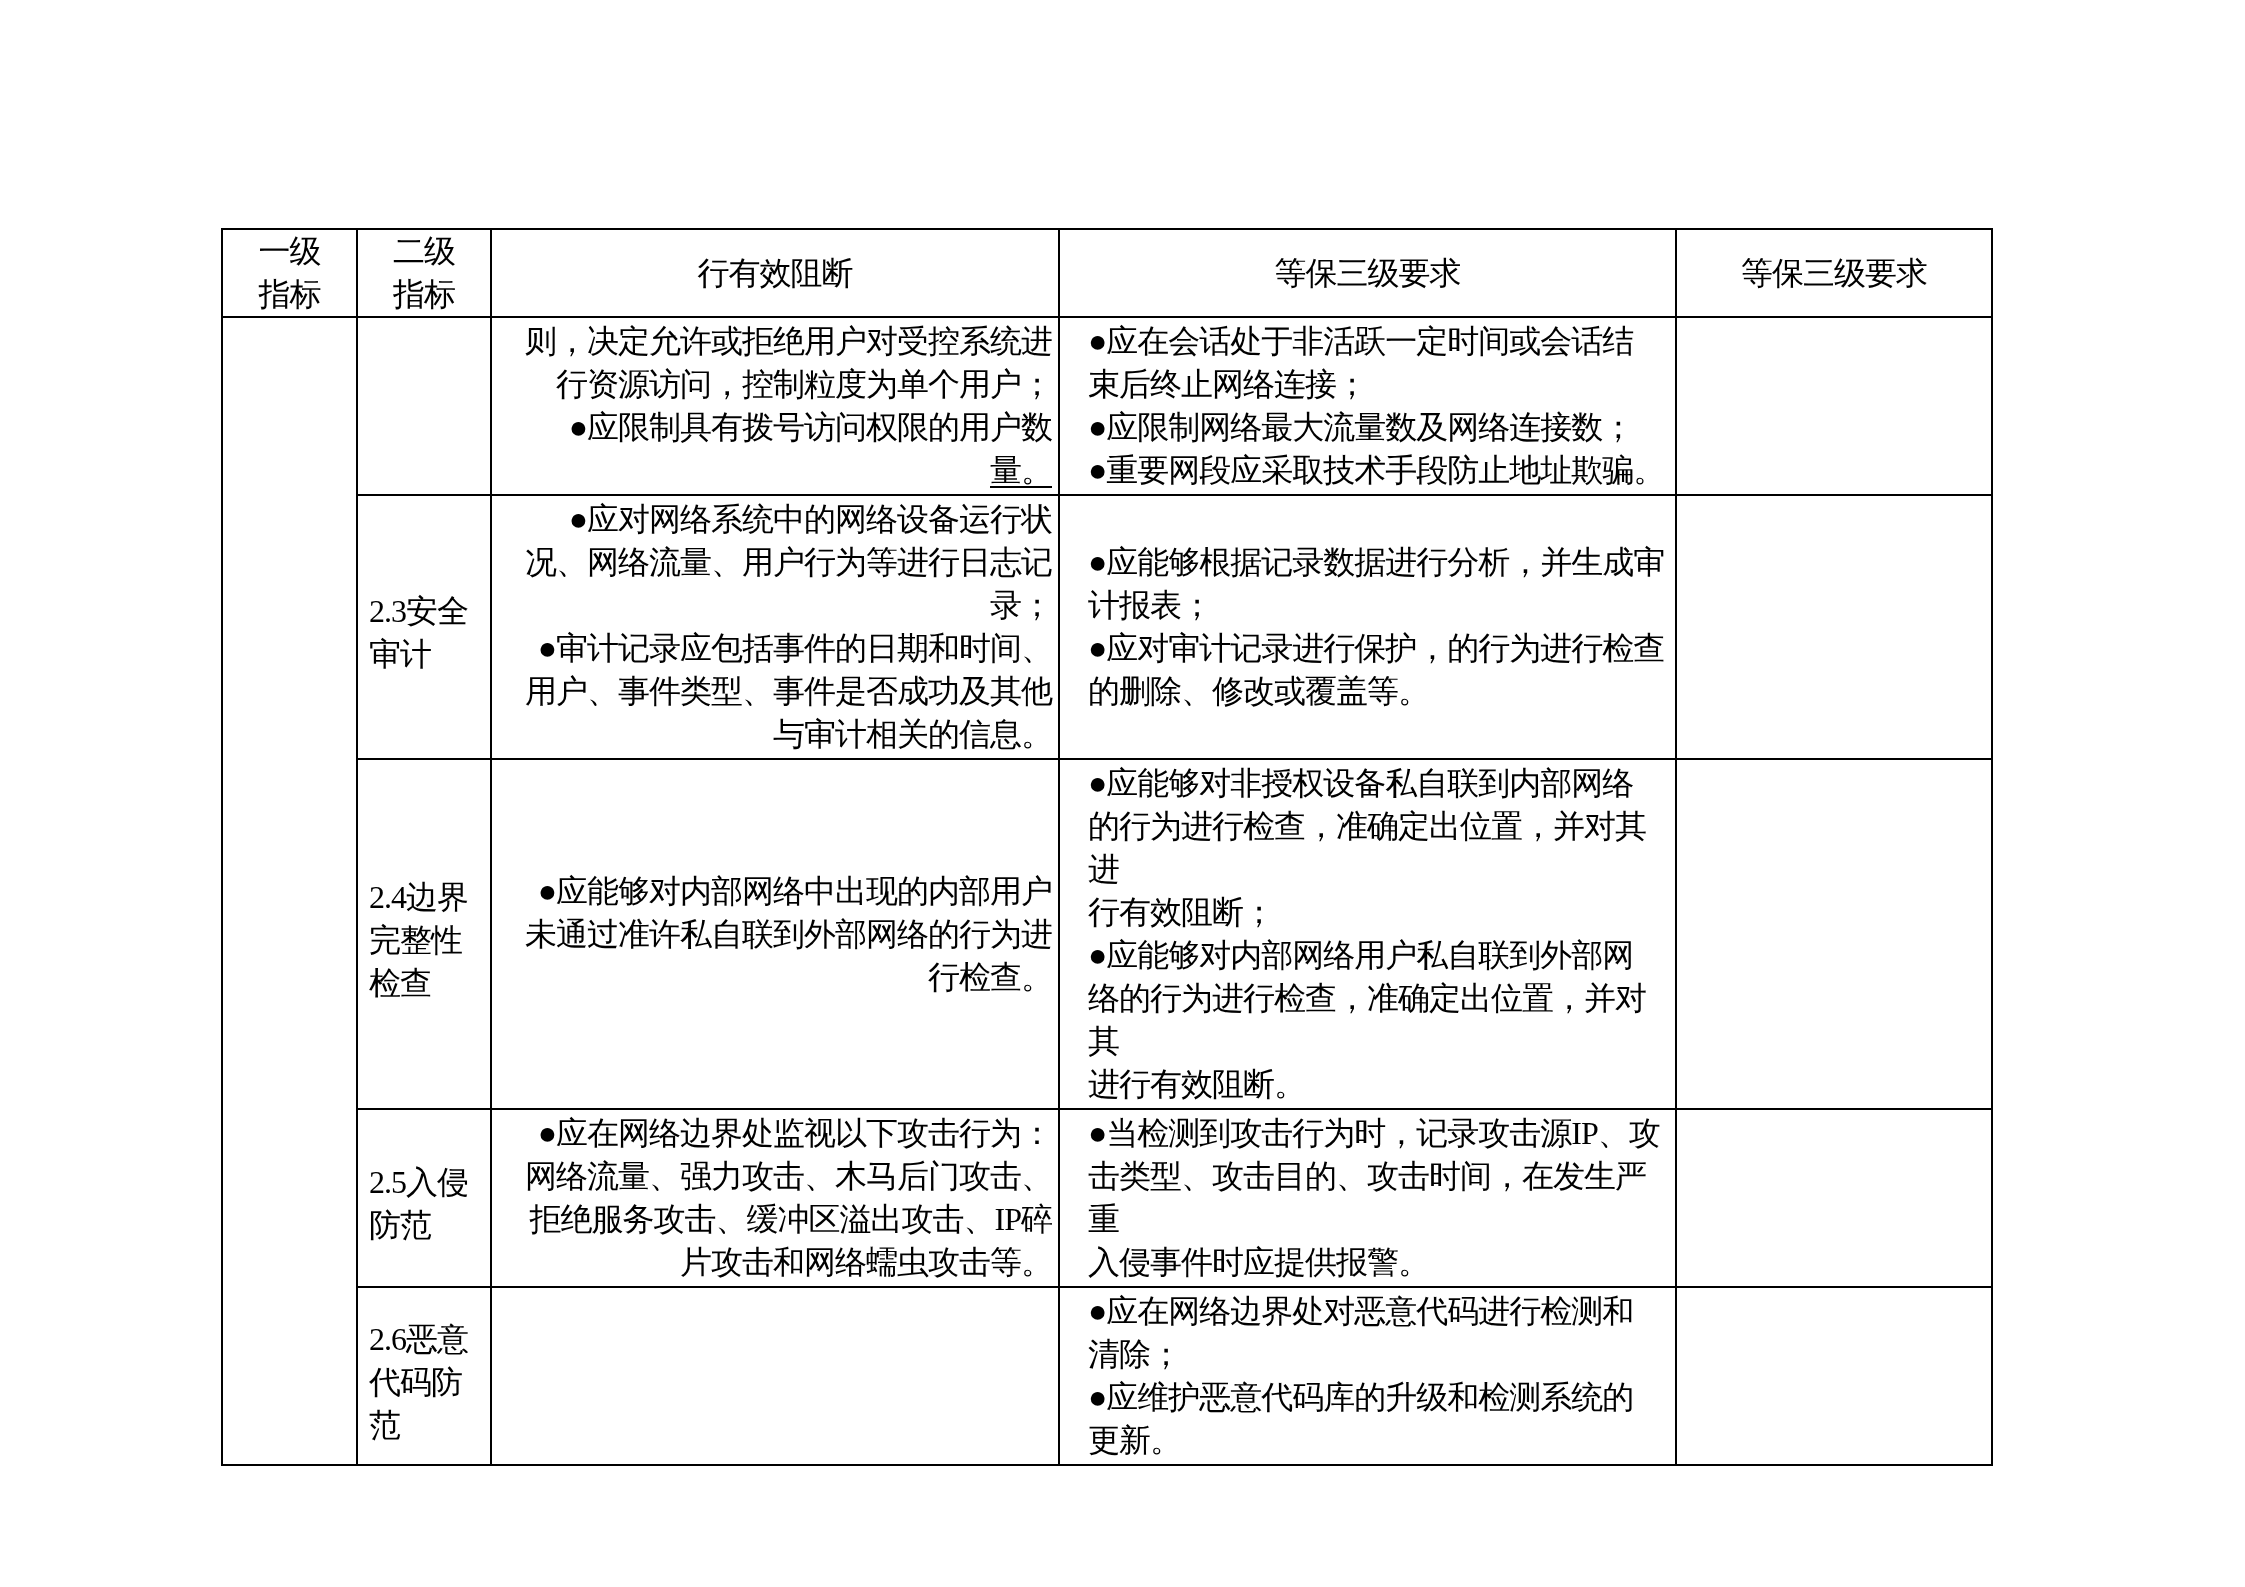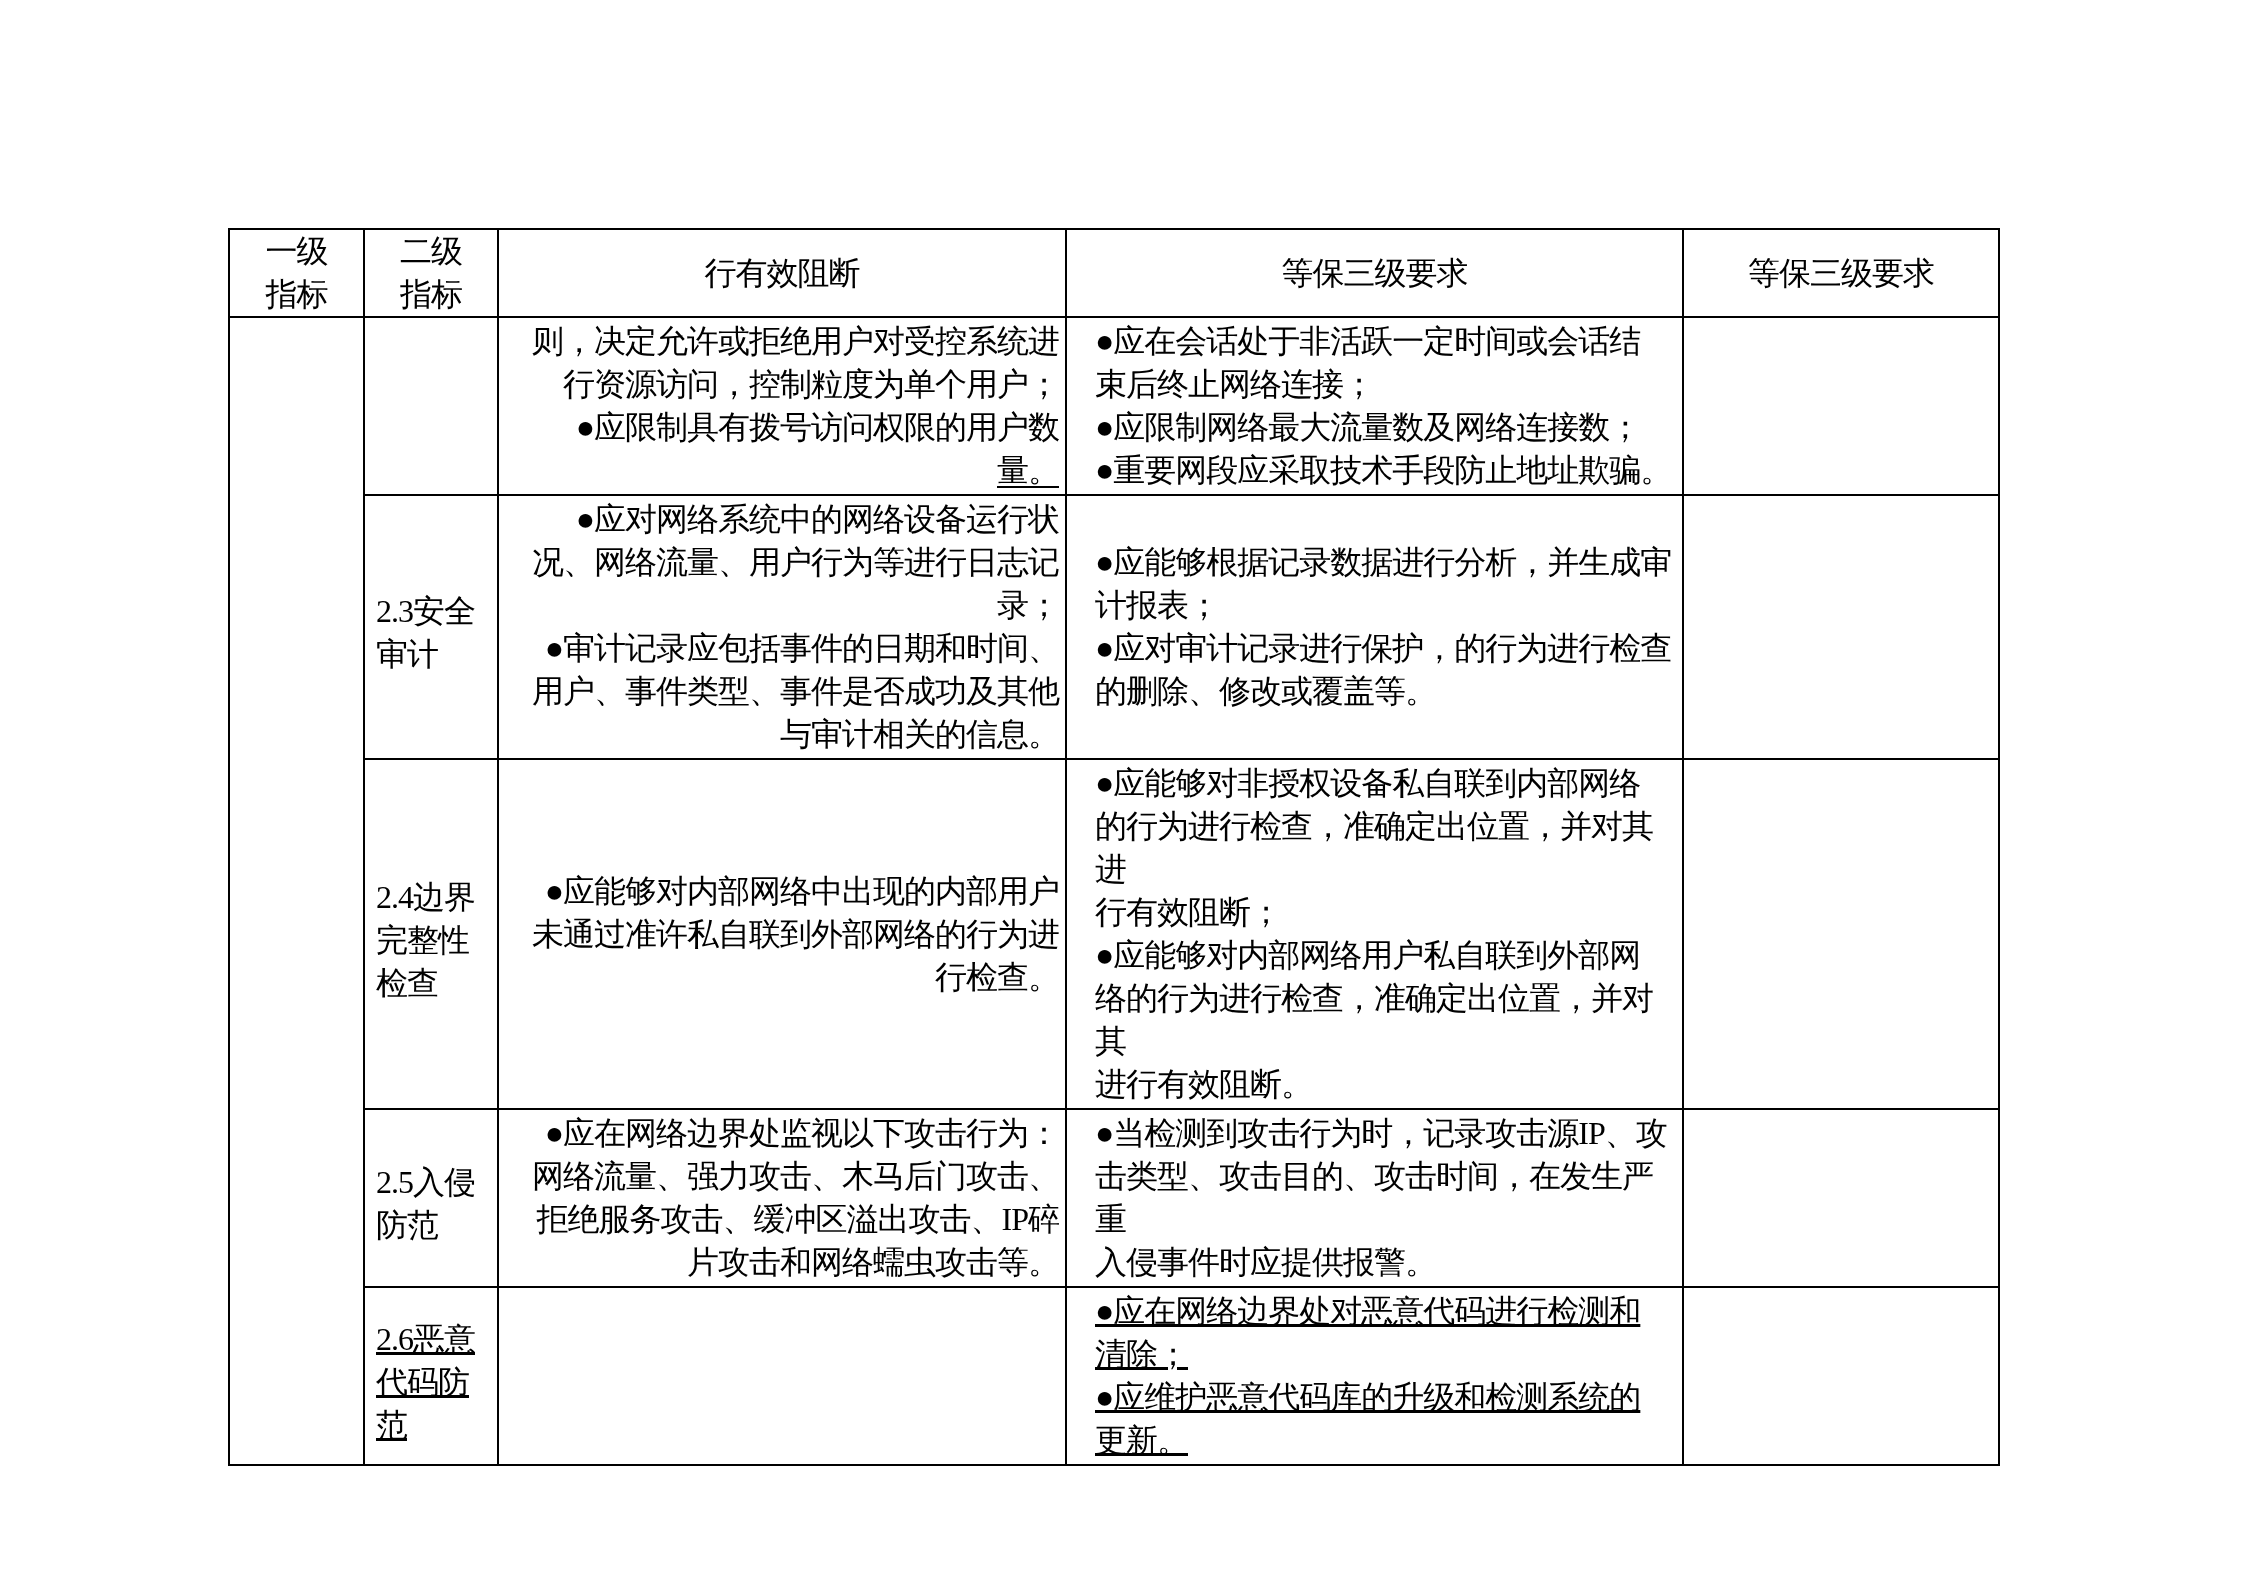--- a/index.html
+++ b/index.html
@@ -9,21 +9,21 @@
   }
   body {
     position: relative;
     width: 2245px;
     height: 1587px;
     font-family: "Liberation Serif", "DejaVu Serif", serif;
     color: #000000;
   }
   table.doc-table {
     position: absolute;
-    left: 228px;
+    left: 221px;
     top: 228px;
     border-collapse: collapse;
     table-layout: fixed;
   }
   table.doc-table th,
   table.doc-table td {
     border: 2px solid #000000;
     font-size: 32px;
     line-height: 43px;
     letter-spacing: -1px;
@@ -39,21 +39,21 @@
   td.c1cell { padding: 0 4px; }
   td.c2cell { padding: 14px 2px 2px 11px; text-align: left; }
   td.c3cell { padding: 2px 6px 2px 12px; text-align: right; }
   td.c4cell { padding: 2px 6px 2px 28px; text-align: left; }
   td.c5cell { padding: 0 4px; }
   tr.r-header { height: 86px; }
   tr.r1 { height: 173px; }
   tr.r2 { height: 256px; }
   tr.r3 { height: 259px; }
   tr.r4 { height: 160px; }
-  tr.r5 { height: 157px; text-decoration: underline; }
+  tr.r5 { height: 157px; }
   .u {
     text-decoration: underline;
     text-decoration-thickness: 2px;
     text-underline-offset: 5px;
   }
 </style>
 </head>
 <body>
 
 <table class="doc-table">

